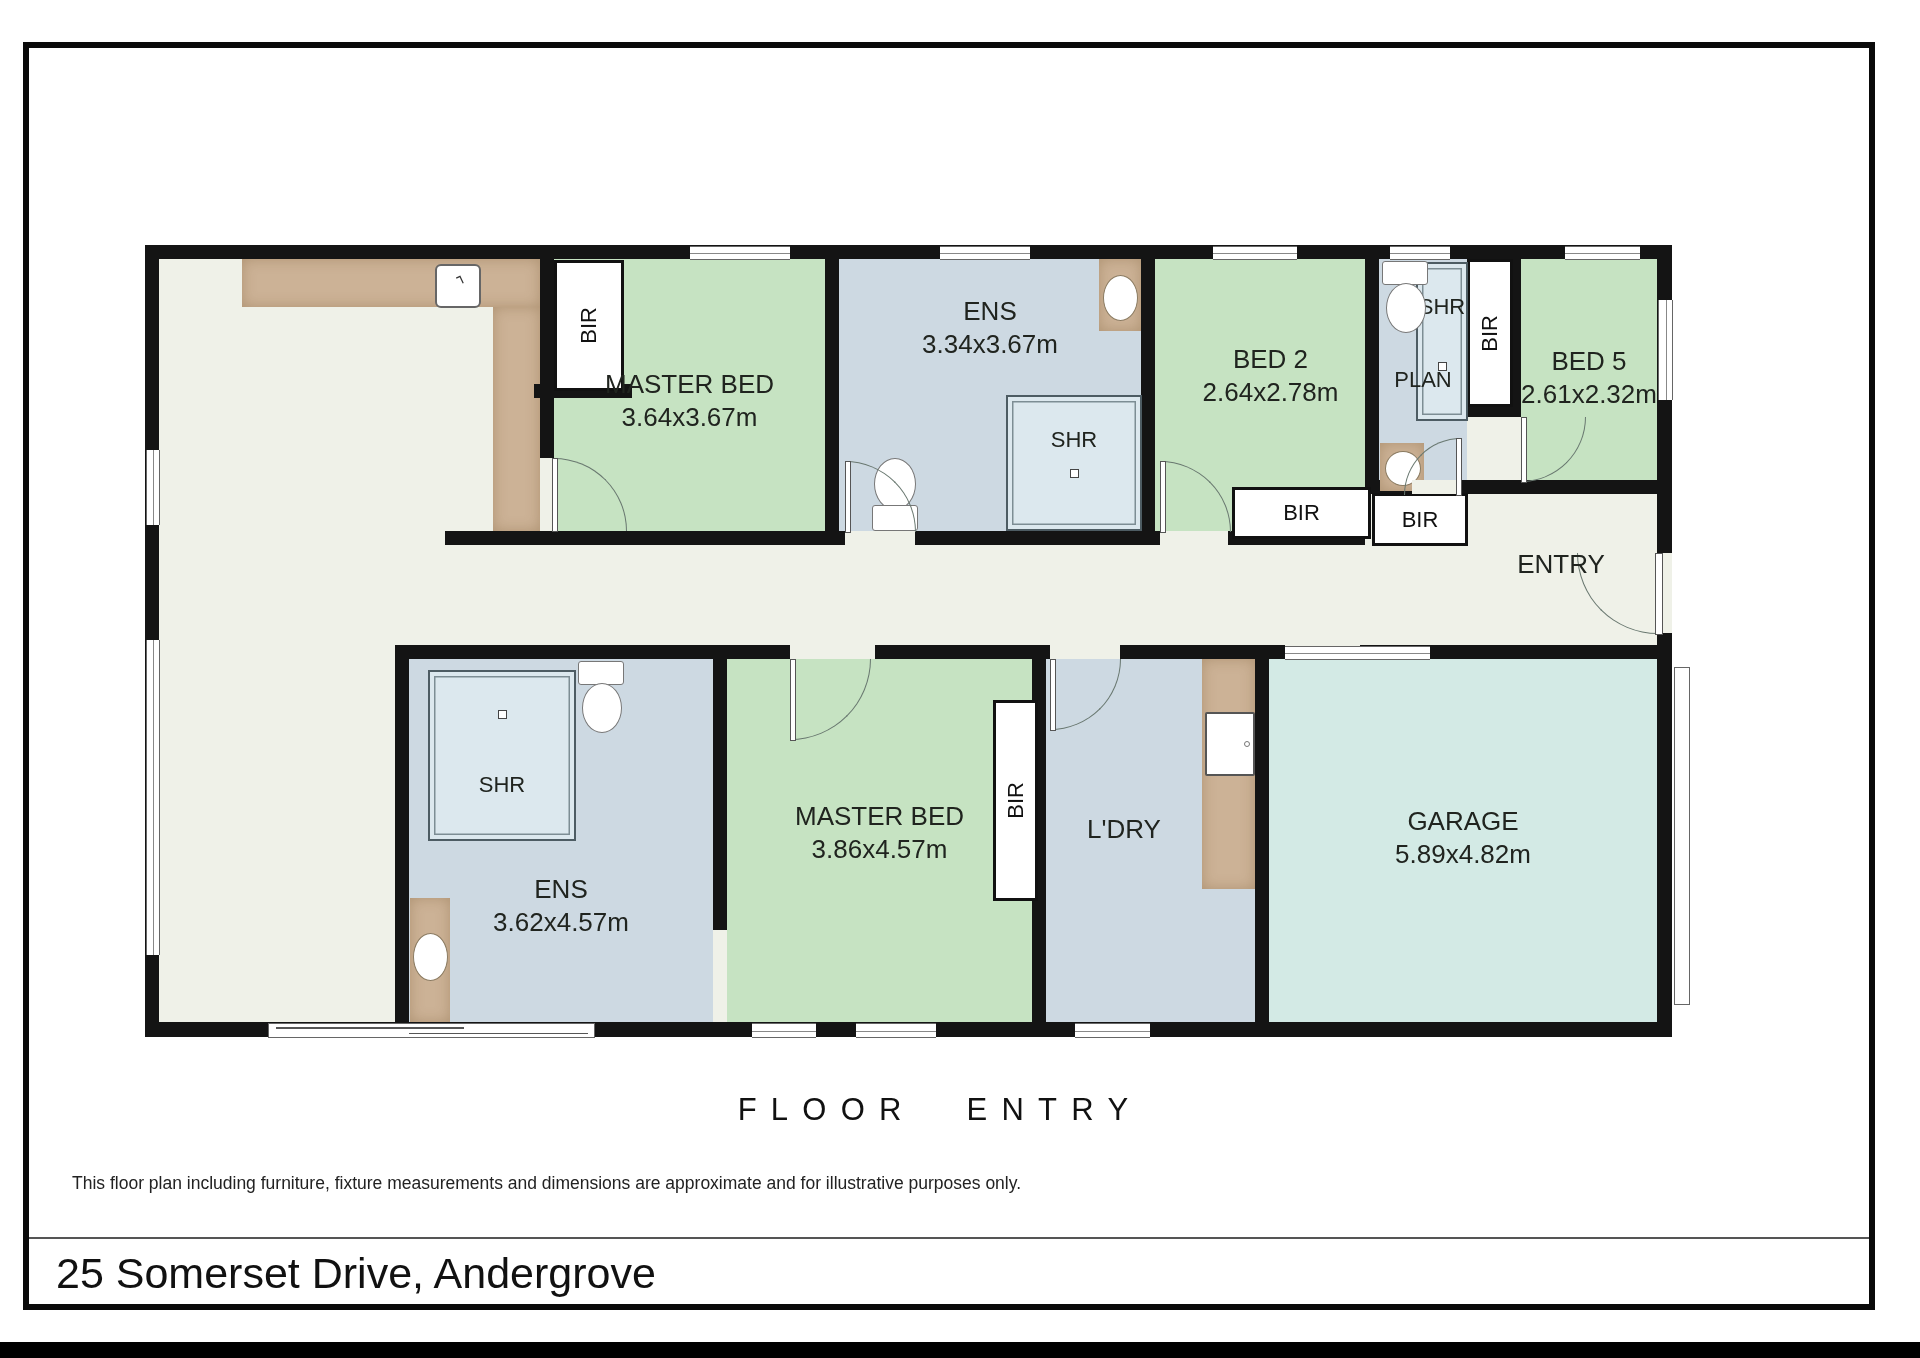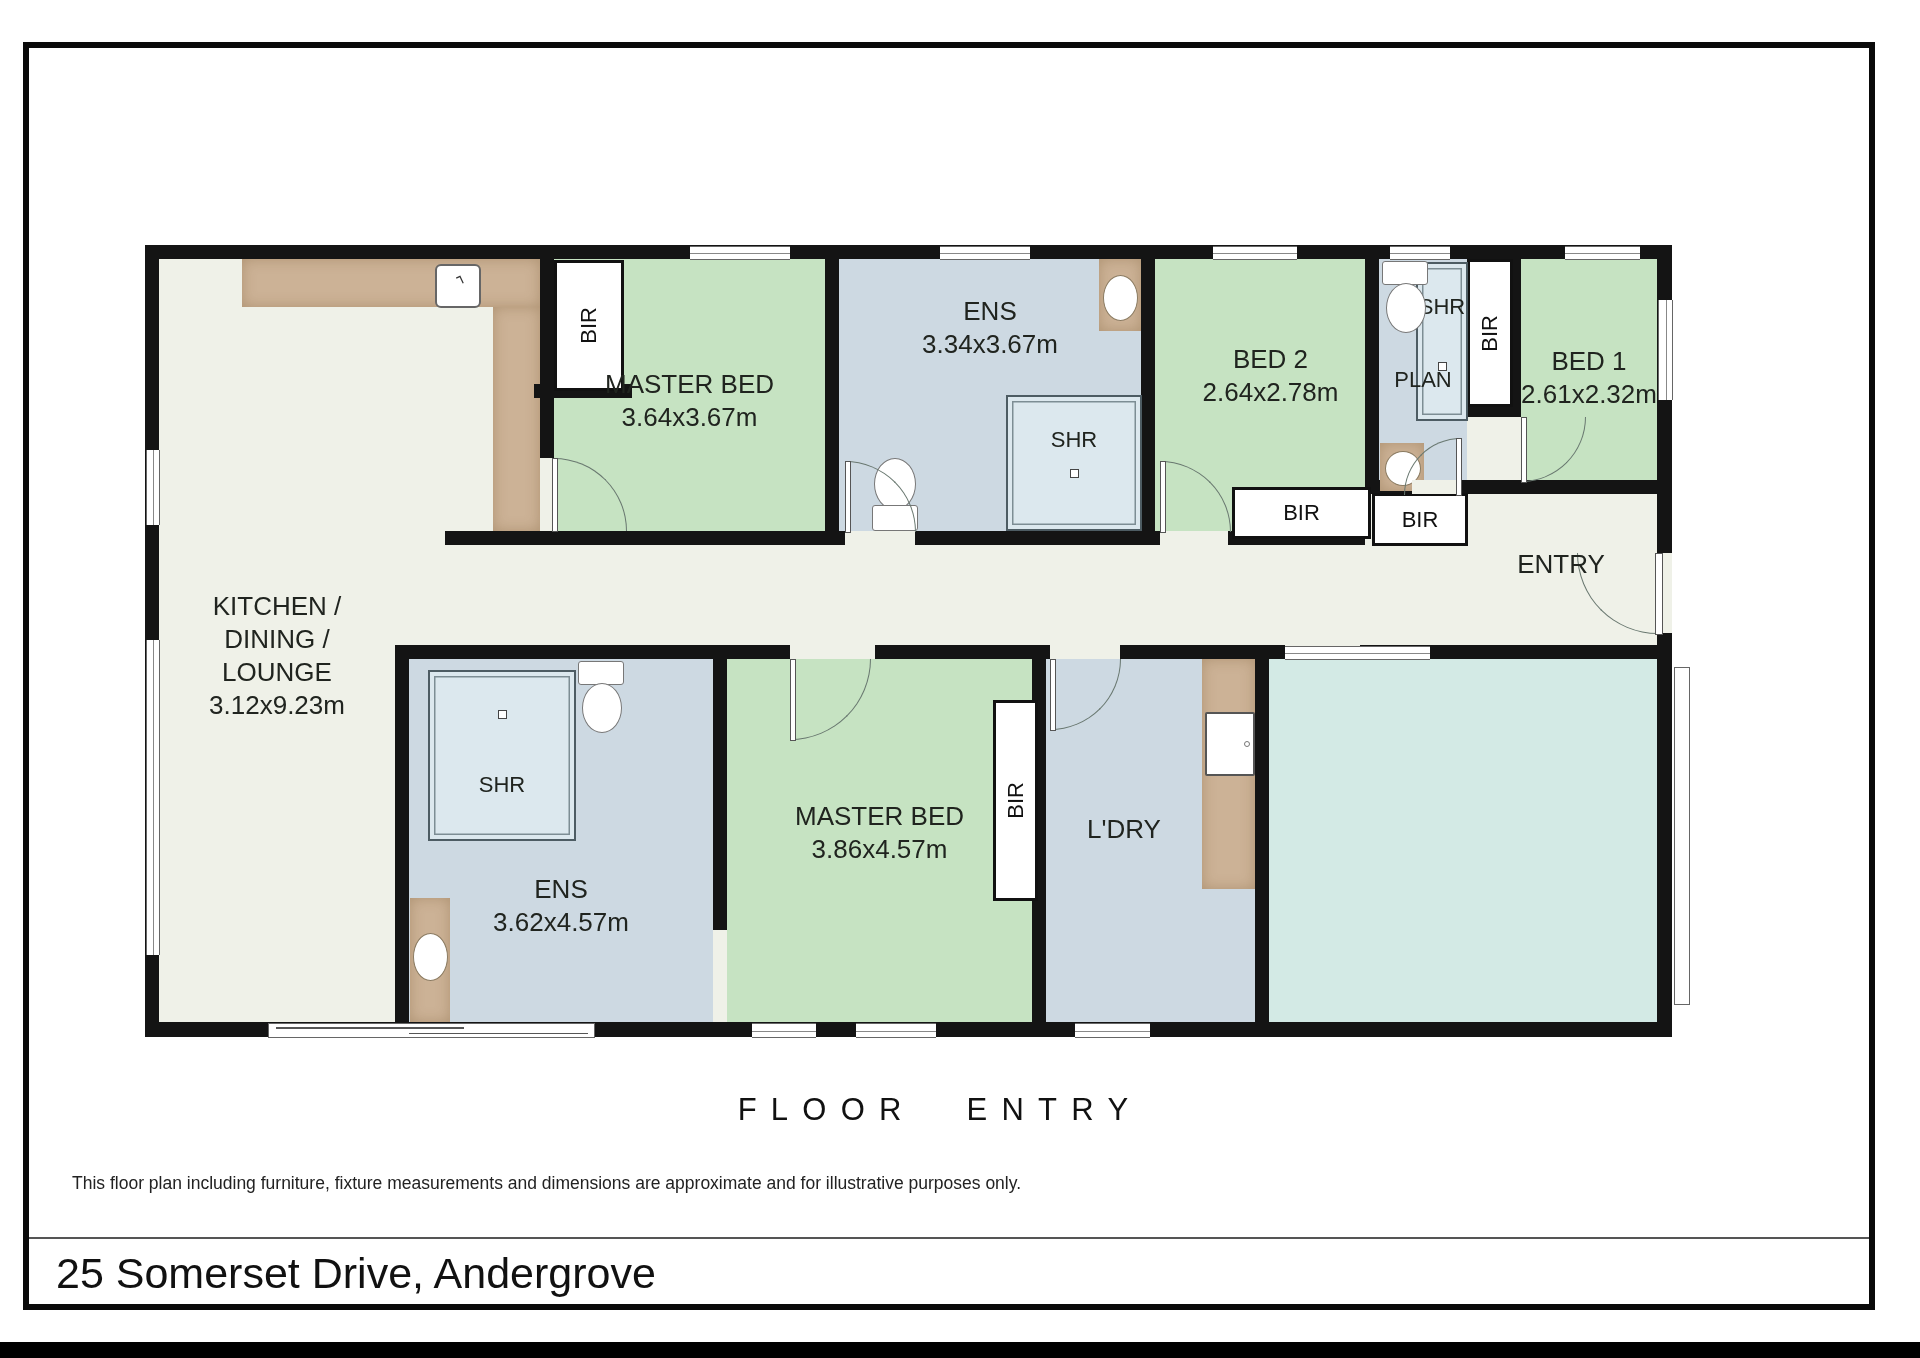--- a/index.html
+++ b/index.html
@@ -189,58 +189,56 @@
   <div class="leaf" style="left:1510px;top:308px;width:6px;height:80px;"></div>
 
   <div class="gap" style="left:645px;top:400px;width:85px;height:14px;"></div>
   <div class="arc br" style="left:645px;top:414px;width:80px;height:80px;"></div>
   <div class="leaf" style="left:645px;top:414px;width:4px;height:80px;"></div>
 
   <div class="gap" style="left:905px;top:400px;width:70px;height:14px;"></div>
   <div class="arc br" style="left:905px;top:414px;width:70px;height:70px;"></div>
   <div class="leaf" style="left:905px;top:414px;width:4px;height:70px;"></div>
 
-  <div class="lblblock" style="left:14px;top:345px;width:236px;">
-    <div>KITCHEN /</div>
-    <div>DINING /</div>
-    <div>LOUNGE</div>
-    <div>3.12x9.23m</div>
-  </div>
   <div class="lblblock" style="left:409px;top:123px;width:271px;">
     <div>MASTER BED</div>
     <div>3.64x3.67m</div>
   </div>
   <div class="lblblock" style="left:694px;top:50px;width:302px;">
     <div>ENS</div>
     <div>3.34x3.67m</div>
   </div>
   <div class="lblblock" style="left:1010px;top:98px;width:231px;">
     <div>BED 2</div>
     <div>2.64x2.78m</div>
   </div>
   <div class="lblblock small-lbl" style="left:1228px;top:118px;width:100px;font-size:22px;">
     <div>PLAN</div>
   </div>
   <div class="lblblock" style="left:1376px;top:100px;width:136px;">
-    <div>BED 1</div>
+    <div>BED 5</div>
     <div>2.61x2.32m</div>
   </div>
   <div class="lblblock" style="left:1320px;top:303px;width:192px;text-align:center;">
     <div>ENTRY</div>
   </div>
   <div class="lblblock" style="left:264px;top:628px;width:304px;">
     <div>ENS</div>
     <div>3.62x4.57m</div>
   </div>
   <div class="lblblock" style="left:582px;top:555px;width:305px;">
     <div>MASTER BED</div>
     <div>3.86x4.57m</div>
   </div>
   <div class="lblblock" style="left:901px;top:568px;width:156px;">
     <div>L'DRY</div>
+  </div>
+  <div class="lblblock" style="left:1124px;top:560px;width:388px;">
+    <div>GARAGE</div>
+    <div>5.89x4.82m</div>
   </div>
 </div>
 
 <div class="abs" style="left:1674px;top:667px;width:16px;height:338px;background:#fff;border:1.5px solid #666;"></div>
 
 <div class="abs" id="floorplan-title">FLOOR ENTRY</div>
 <div class="abs" id="disclaimer">
   <div>This floor plan including furniture, fixture measurements and dimensions are approximate and for illustrative purposes only.</div>
 </div>
 <div class="abs" id="addr-sep"></div>

